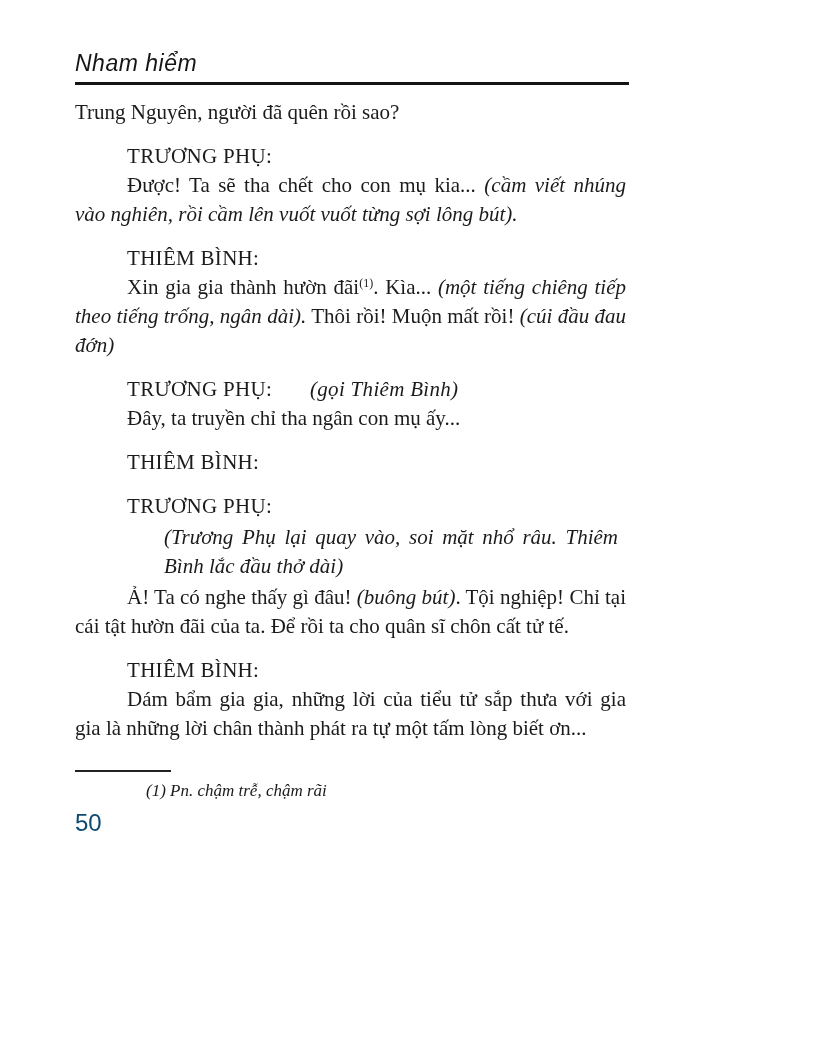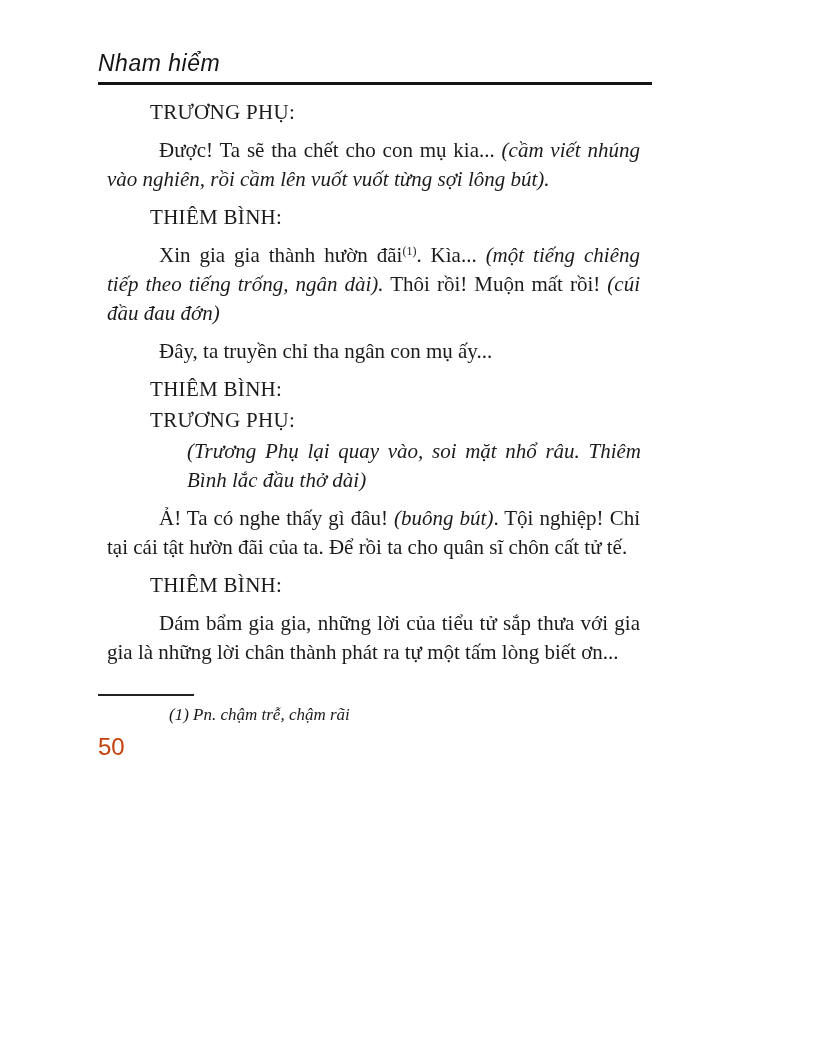--- a/index.html
+++ b/index.html
@@ -11,21 +11,21 @@
     width: 816px;
     height: 1056px;
     overflow: hidden;
     font-family: "Liberation Serif", serif;
     color: #1b1b1b;
   }
   .page {
     box-sizing: border-box;
     width: 816px;
     height: 769px;
-    padding: 50px 132px 0 98px;
+    padding: 50px 132px 0 75px;
     position: relative;
   }
   .header {
     font-family: "Liberation Sans", sans-serif;
     font-style: italic;
     font-size: 23px;
     letter-spacing: 0.5px;
     color: #151515;
     padding-bottom: 5px;
     border-bottom: 3px solid #141414;
@@ -41,28 +41,28 @@
   .block { margin: 0; }
   .block.plain {
     text-align: left;
   }
   .block.stage {
     margin: 2px 8px 2px 89px;
     font-style: italic;
     text-align: justify;
   }
   .block.speaker {
-    margin-top: 2px;
+    margin-top: 15px;
     padding-left: 52px;
     letter-spacing: 0.3px;
   }
   .block.para {
     text-align: justify;
     text-indent: 52px;
-    margin: 9px;
+    margin: 0;
   }
   .it { font-style: italic; }
   .gap { margin-left: 38px; }
   sup {
     font-size: 12px;
     line-height: 0;
     vertical-align: 7px;
   }
   .footer {
     margin-top: 27px;
@@ -77,36 +77,38 @@
   .footnote {
     font-size: 17px;
     padding-left: 71px;
     color: #1b1b1b;
     font-style: italic;
   }
   .page-number {
     font-family: "Liberation Sans", sans-serif;
     font-size: 24px;
     margin-top: 8px;
-    color: #c2410c;
+    color: #0c4a6e;
   }
 </style>
 </head>
 <body>
 
 <div class="page">
   <div class="header">
     <span>Nham hiểm</span>
   </div>
 
   <div class="page-body">
+      <div class="block plain"><span>Trung Nguyên, người đã quên rồi sao?</span></div>
       <div class="block speaker"><span>TRƯƠNG PHỤ:</span></div>
       <div class="block para"><span>Được! Ta sẽ tha chết cho con mụ kia... </span><span class="it">(cầm viết nhúng vào nghiên, rồi cầm lên vuốt vuốt từng sợi lông bút).</span></div>
       <div class="block speaker"><span>THIÊM BÌNH:</span></div>
       <div class="block para"><span>Xin gia gia thành hườn đãi</span><sup>(1)</sup><span>. Kìa... </span><span class="it">(một tiếng chiêng tiếp theo tiếng trống, ngân dài).</span><span> Thôi rồi! Muộn mất rồi! </span><span class="it">(cúi đầu đau đớn)</span></div>
+      <div class="block speaker"><span>TRƯƠNG PHỤ:</span><span class="it gap">(gọi Thiêm Bình)</span></div>
       <div class="block para"><span>Đây, ta truyền chỉ tha ngân con mụ ấy...</span></div>
       <div class="block speaker"><span>THIÊM BÌNH:</span></div>
       <div class="block speaker"><span>TRƯƠNG PHỤ:</span></div>
       <div class="block stage"><span class="it">(Trương Phụ lại quay vào, soi mặt nhổ râu. Thiêm Bình lắc đầu thở dài)</span></div>
       <div class="block para"><span>Ả! Ta có nghe thấy gì đâu! </span><span class="it">(buông bút)</span><span>. Tội nghiệp! Chỉ tại cái tật hườn đãi của ta. Để rồi ta cho quân sĩ chôn cất tử tế.</span></div>
       <div class="block speaker"><span>THIÊM BÌNH:</span></div>
       <div class="block para"><span>Dám bẩm gia gia, những lời của tiểu tử sắp thưa với gia gia là những lời chân thành phát ra tự một tấm lòng biết ơn...</span></div>
     </div>
 
   <div class="footer">

